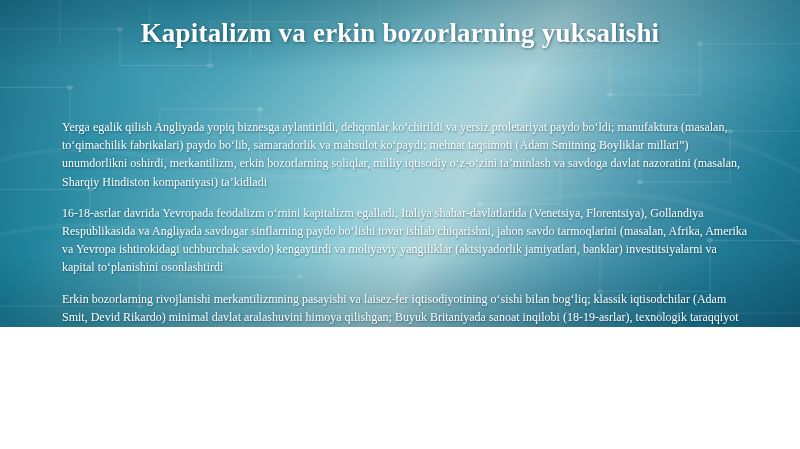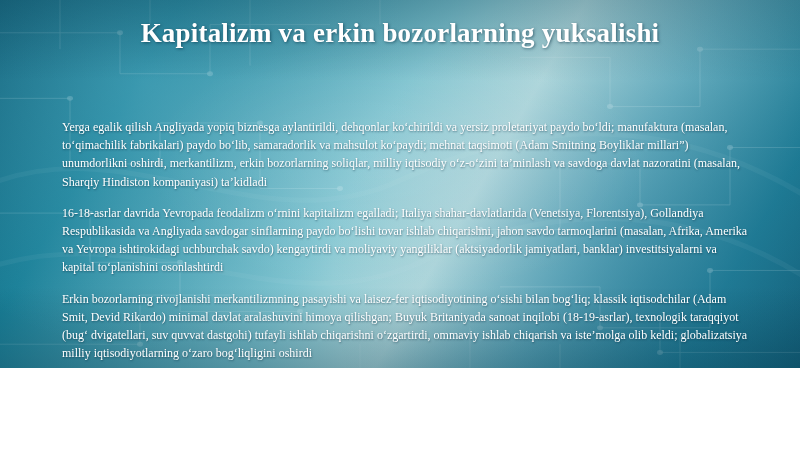--- a/index.html
+++ b/index.html
@@ -9,21 +9,21 @@
   body {
     width: 800px;
     height: 449px;
     overflow: hidden;
     font-family: "Liberation Serif", serif;
   }
 
   .slide {
     position: relative;
     width: 800px;
-    height: 368px;
+    height: 327px;
     background:
       radial-gradient(circle at 18% 22%, rgba(120,200,220,0.35) 0%, rgba(120,200,220,0.0) 38%),
       radial-gradient(circle at 82% 78%, rgba(40,120,150,0.45) 0%, rgba(40,120,150,0.0) 45%),
       linear-gradient(120deg, #0e5f78 0%, #1a7f97 18%, #7fc3cf 45%, #bfe2e4 58%, #6fb4c4 72%, #1b7a93 88%, #0d5770 100%);
     overflow: hidden;
   }
 
   
   .circuit {
     position: absolute;

